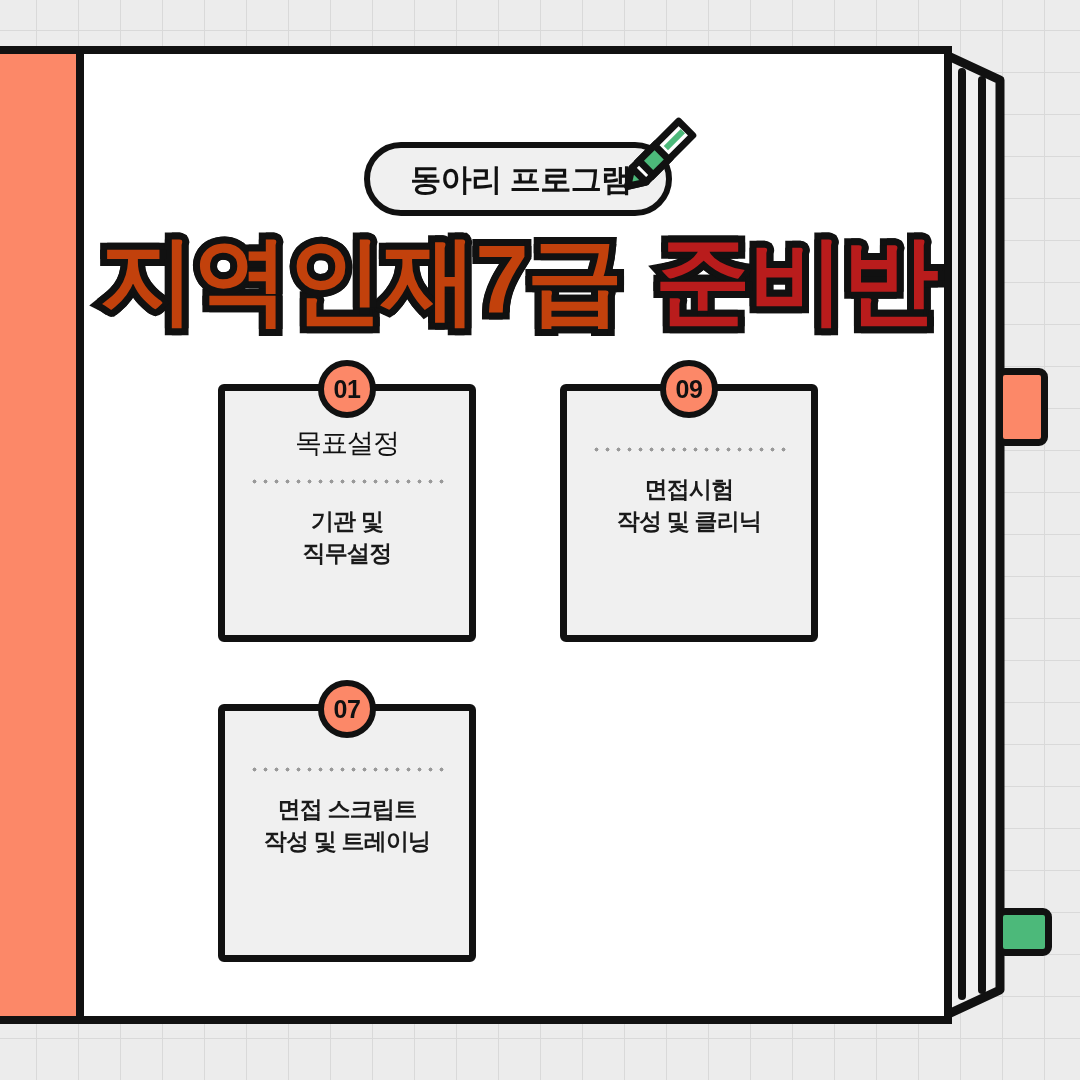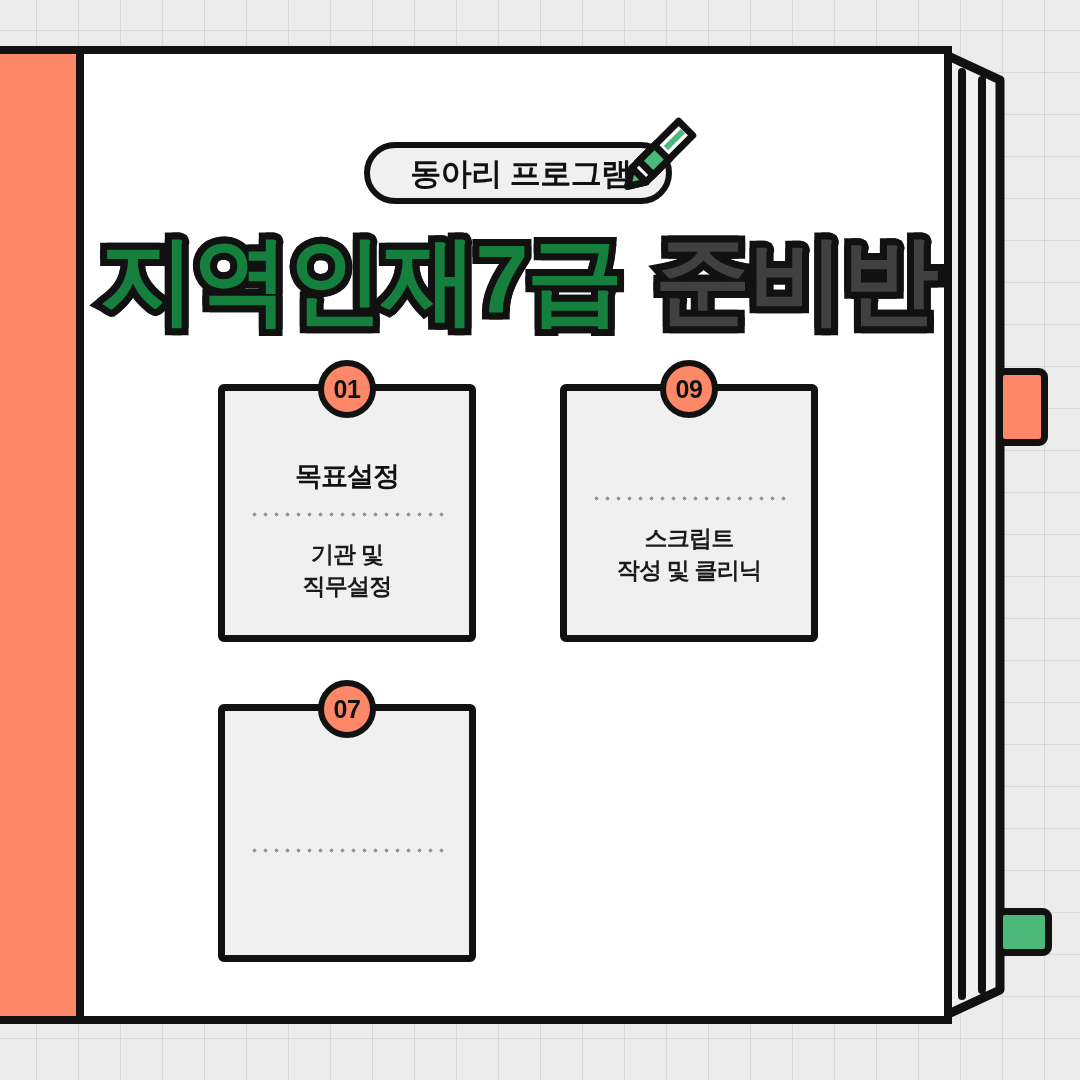--- a/index.html
+++ b/index.html
@@ -99,21 +99,21 @@
     top: 88px;
     display: flex;
     justify-content: center;
     align-items: center;
   }
   .badge-pill {
     position: relative;
     display: inline-flex;
     align-items: center;
     justify-content: center;
-    height: 62px;
+    height: 74px;
     padding: 0 34px 0 40px;
     background: #f0f0f0;
     border: 6px solid #111;
     border-radius: 40px;
     box-sizing: border-box;
   }
   .badge-pill .badge-text {
     font-size: 31px;
     font-weight: 700;
     color: #111;
@@ -146,22 +146,22 @@
     font-weight: 900;
     line-height: 1;
     letter-spacing: -2px;
     white-space: nowrap;
     -webkit-text-stroke: 14px #111;
     paint-order: stroke fill;
     text-shadow:
       0 7px 0 #111, 0 -7px 0 #111, 7px 0 0 #111, -7px 0 0 #111,
       5px 5px 0 #111, -5px 5px 0 #111, 5px -5px 0 #111, -5px -5px 0 #111;
   }
-  .title-primary { color: #15803d; }
-  .title-secondary { color: #404040; }
+  .title-primary { color: #c2410c; }
+  .title-secondary { color: #b91c1c; }
 
   
   .cards {
     position: absolute;
     left: 0;
     right: 0;
     top: 330px;
     display: grid;
     grid-template-columns: 258px 258px;
     grid-template-rows: 258px 258px;
@@ -172,21 +172,20 @@
   .card {
     position: relative;
     background: #f0f0f0;
     border: 7px solid #111;
     border-radius: 6px;
     box-sizing: border-box;
     display: flex;
     flex-direction: column;
     align-items: center;
     padding-top: 36px;
-    justify-content: center;
   }
   .card-number {
     position: absolute;
     top: -31px;
     left: 50%;
     transform: translateX(-50%);
     width: 58px;
     height: 58px;
     border-radius: 50%;
     background: #fc8868;
@@ -195,21 +194,21 @@
     display: flex;
     align-items: center;
     justify-content: center;
     font-size: 25px;
     font-weight: 900;
     color: #111;
     letter-spacing: -0.5px;
   }
   .card-title {
     font-size: 27px;
-    font-weight: 700;
+    font-weight: 400;
     color: #111;
     letter-spacing: -1px;
     white-space: nowrap;
     line-height: 1.2;
   }
   .card-divider {
     width: 196px;
     height: 5px;
     margin: 20px 0 22px;
     background-image: radial-gradient(circle, #999 1.9px, transparent 2.1px);
@@ -278,26 +277,28 @@
           <div class="card-title">목표설정</div>
           <div class="card-divider"></div>
           <div class="card-desc">기관 및
 직무설정</div>
         </div>
 
 
         <div class="card">
           <div class="card-number">09</div>
           <div class="card-divider"></div>
-          <div class="card-desc">스크립트
+          <div class="card-desc">면접시험
 작성 및 클리닉</div>
         </div>
 
         <div class="card">
           <div class="card-number">07</div>
           <div class="card-divider"></div>
+          <div class="card-desc">면접 스크립트
+작성 및 트레이닝</div>
         </div>
 
       </div>
 
     </div>
   </div>
 </div>
 
 </body></html>

